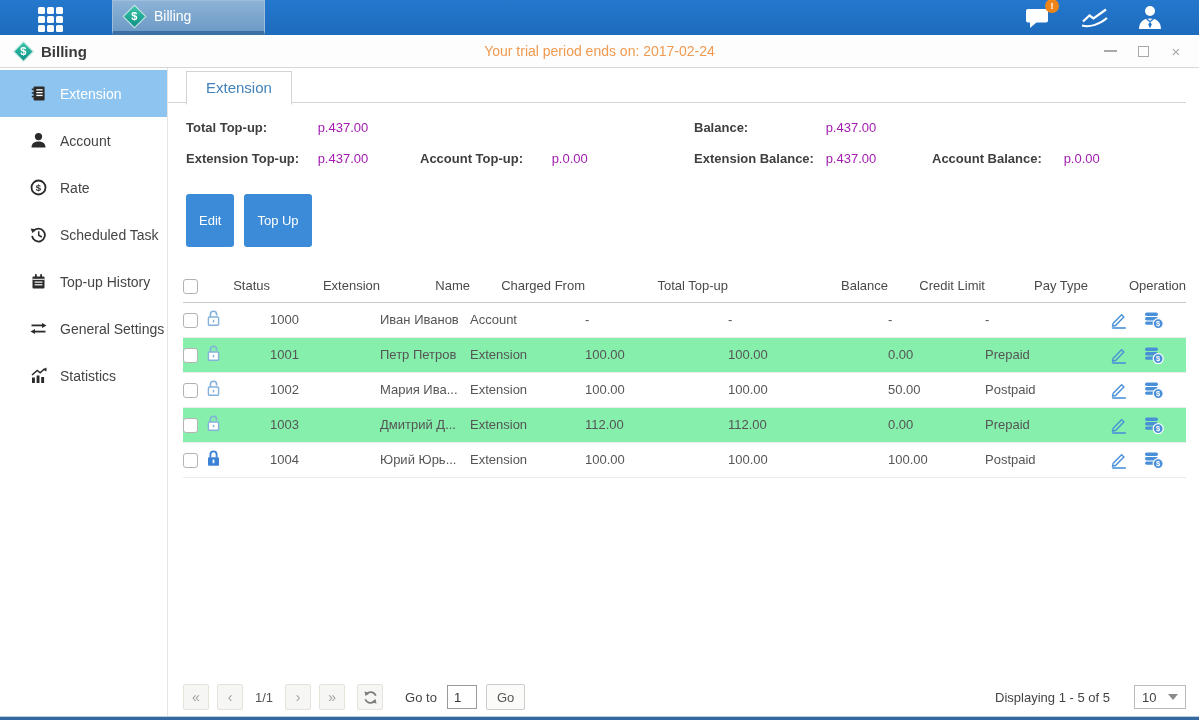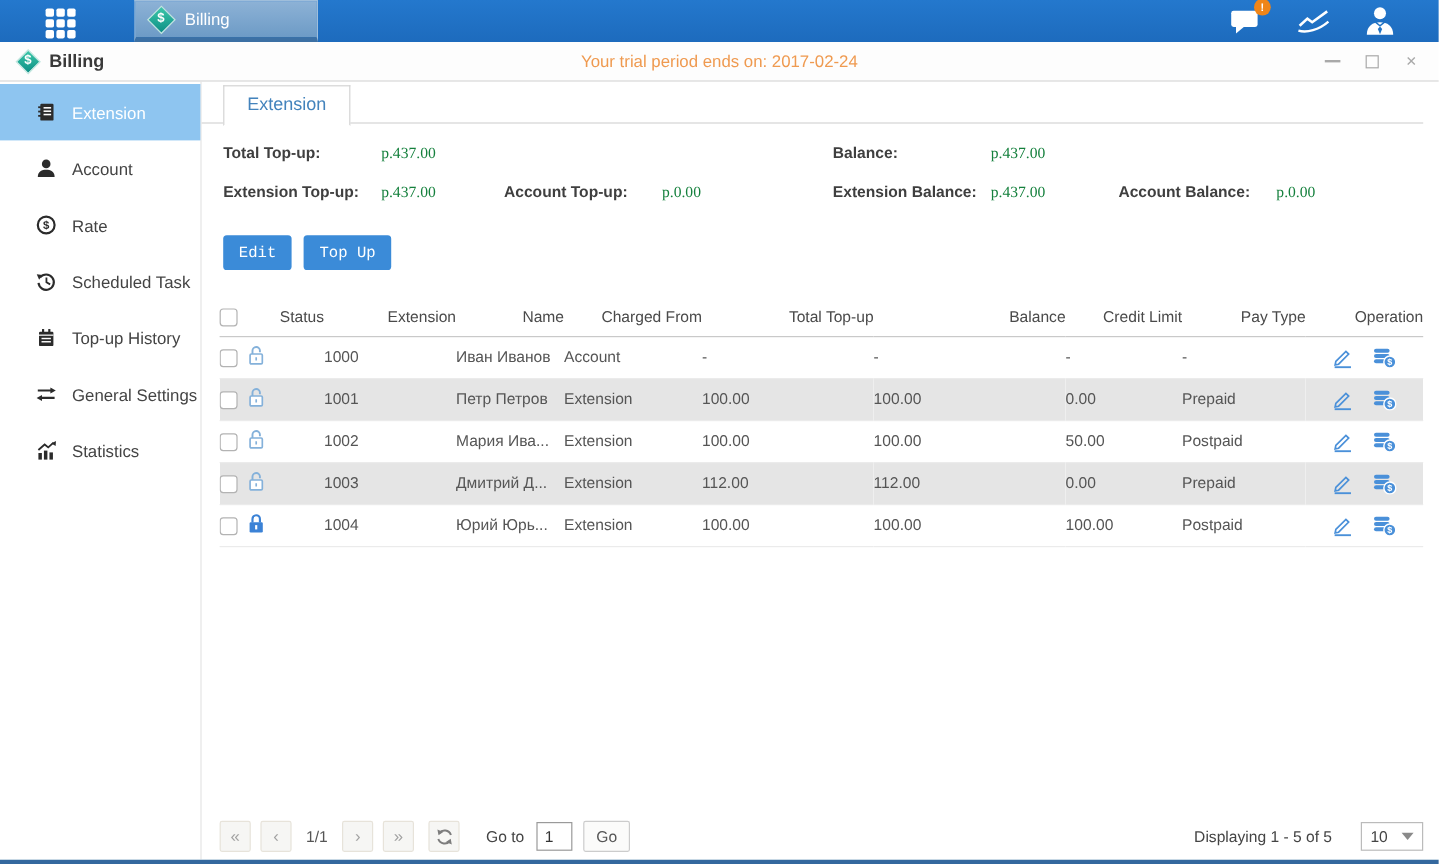--- a/index.html
+++ b/index.html
@@ -39,32 +39,32 @@
   .sidebar { width:168px; flex:none; background:#fff; border-right:1px solid #e5e5e5; padding-top:2px; }
   .side-item { height:47px; display:flex; align-items:center; padding-left:30px; gap:13px; font-size:14px; color:#444; cursor:pointer; }
   .side-item.active { background:#8ec5f0; color:#fff; }
   .side-item svg { flex:none; }
   
   .content { flex:1; position:relative; }
   .tabstrip { height:35px; margin-top:0; padding-left:18px; border-bottom:1px solid #d4d4d4; margin-right:13px; position:relative; }
   .page-tab { display:inline-block; position:relative; top:1px; margin-top:2px; background:#fff; border:1px solid #d4d4d4; border-bottom:1px solid #fff; padding:7px 19px 8px; color:#4383bc; font-size:15px; cursor:pointer; }
   .summary { display:grid; grid-template-columns:234px 274px 238px auto; row-gap:16px; margin:17px 13px 0 18px; font-size:13px; }
   .pair .lab { display:inline-block; width:128px; font-weight:bold; color:#3f3f3f; }
-  .pair .val { color:#15803d;font-family:Liberation Serif, serif; }
+  .pair .val { color:#a21caf; }
   .btn-row { margin:28px 0 0 18px; display:flex; gap:10px; }
-  .btn { background:#3b8bd8; color:#fff; border:none; border-radius:3px; font-size:13px; padding:7px 13px; cursor:pointer; font-family:Liberation Mono, monospace; }
+  .btn { background:#3b8bd8; color:#fff; border:none; border-radius:3px; font-size:13px; padding:19px 13px; cursor:pointer; font-family:Liberation Sans, sans-serif; }
   
   table { border-collapse:collapse; margin:23px 13px 0 15px; width:1003px; table-layout:fixed; font-size:13px; }
   col.c-check{width:22px} col.c-status{width:65px} col.c-ext{width:110px} col.c-name{width:90px}
   col.c-from{width:115px} col.c-topup{width:143px} col.c-bal{width:160px} col.c-credit{width:97px}
   col.c-pay{width:103px} col.c-op{width:98px}
   thead th { font-weight:normal; color:#4a4a4a; height:32px; border-bottom:1px solid #c9c9c9; text-align:right; white-space:nowrap; }
   thead th.left { text-align:left; }
   tbody td { height:35px; text-align:left; border-bottom:1px solid #ebebeb; color:#555; white-space:nowrap; overflow:hidden; }
-  tbody tr.alt { background:#e5e5e5; }
+  tbody tr.alt { background:#86efac; }
   td.left { text-align:left; }
   .checkbox { display:inline-block; width:15px; height:15px; border:1px solid #b3b3b3; border-radius:3px; background:#fff; cursor:pointer; vertical-align:middle; }
   .op-icons { display:flex; justify-content:center; gap:16px; align-items:center; }
   .op-icons svg { cursor:pointer; }
   
   .pager { position:absolute; left:15px; right:13px; bottom:10px; display:flex; align-items:center; font-size:13px; color:#444; }
   .pg-btn { width:26px; height:26px; background:#f6f6f4; border:1px solid #e7e3da; border-radius:2px; color:#a2a2a2; font-size:14px; display:flex; align-items:center; justify-content:center; cursor:pointer; margin-right:8px; }
   .pg-ind { margin:0 12px 0 4px; color:#555; }
   .pg-refresh { margin-left:4px; }
   .goto-label { margin:0 10px 0 14px; }

